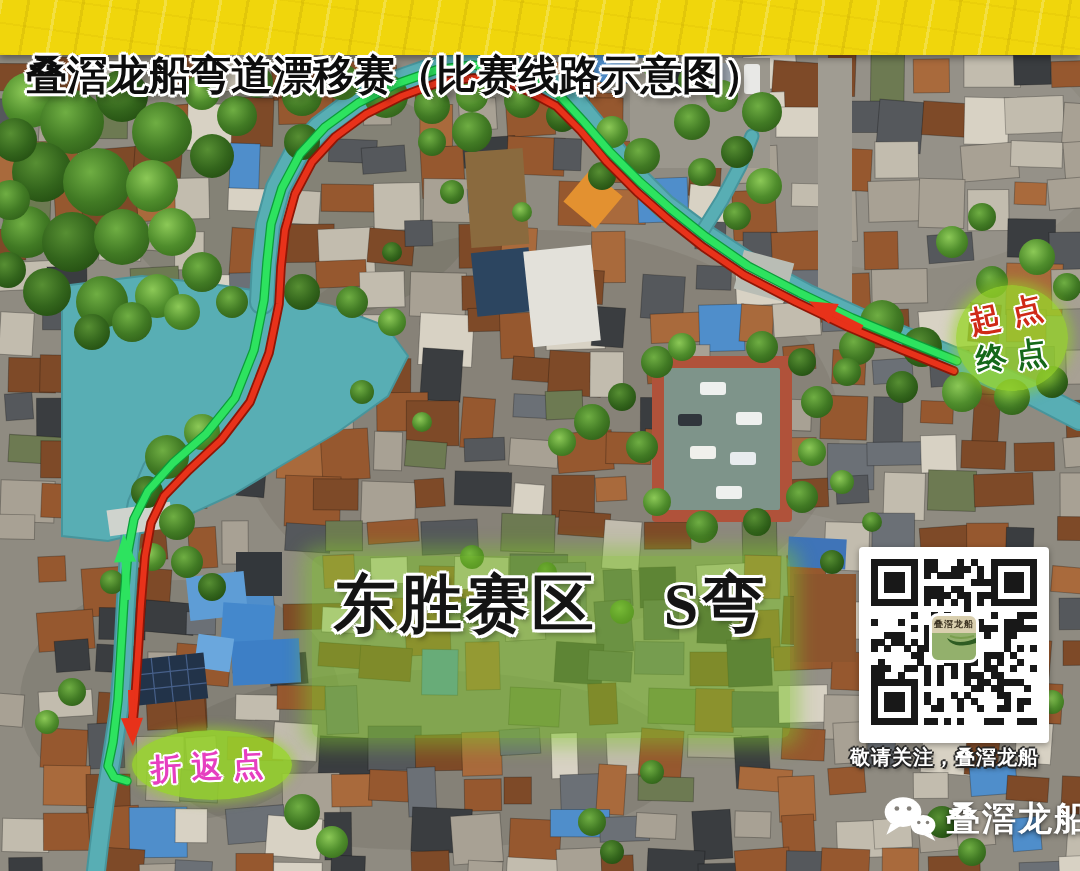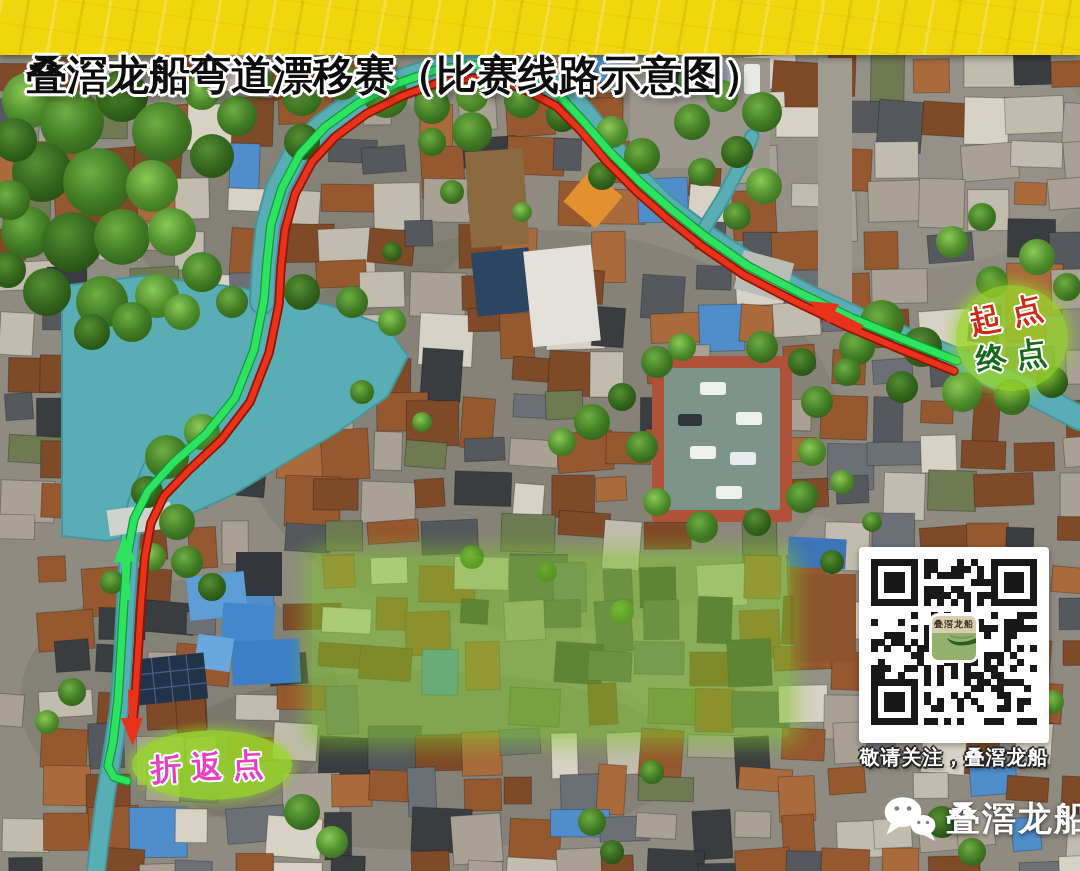--- a/index.html
+++ b/index.html
@@ -48,21 +48,21 @@
                 1.5px 1.5px 0 #fff,-1.5px 1.5px 0 #fff,1.5px -1.5px 0 #fff,-1.5px -1.5px 0 #fff;}
 
   
   .qr-panel{position:absolute;left:859px;top:547px;width:190px;height:196px;background:#fff;border-radius:4px;
     box-shadow:0 2px 6px rgba(0,0,0,.35);}
   .qr-panel svg{position:absolute;left:12px;top:12px;}
   .qr-logo{position:absolute;left:70px;top:66px;width:50px;height:50px;border-radius:9px;
     background:linear-gradient(180deg,#d9cfae 0 38%,#93b06c 38% 100%);border:3px solid #fff;
     box-sizing:border-box;overflow:hidden;text-align:center;}
   .qr-logo-text{display:block;font-size:9px;font-weight:bold;color:#3c3322;letter-spacing:1px;margin-top:2px;}
-  .qr-caption{position:absolute;left:850px;top:744px;width:208px;text-align:center;font-size:20px;font-weight:bold;
+  .qr-caption{position:absolute;left:850px;top:744px;width:208px;text-align:left;font-size:20px;font-weight:bold;
     color:#fff;letter-spacing:1px;white-space:nowrap;
     text-shadow:2px 0 0 rgba(35,35,35,.9),-2px 0 0 rgba(35,35,35,.9),0 2px 0 rgba(35,35,35,.9),0 -2px 0 rgba(35,35,35,.9),
                 1.5px 1.5px 0 rgba(35,35,35,.9),-1.5px -1.5px 0 rgba(35,35,35,.9),2px 3px 4px rgba(0,0,0,.6);}
 
   
   .wechat{position:absolute;left:882px;top:794px;display:flex;align-items:center;}
   .wechat-name{font-size:34px;font-weight:bold;color:#fff;margin-left:8px;letter-spacing:2px;white-space:nowrap;
     text-shadow:0 2px 5px rgba(0,0,0,.55),0 0 2px rgba(0,0,0,.4);}
 </style>
 </head>
@@ -692,20 +692,21 @@
         <path d="M131 690 L 132 720" fill="none" stroke="#e8321a" stroke-width="6" marker-end="url(#arrRed)"></path>
         <path d="M127 600 L 125 560" fill="none" stroke="#2de35f" stroke-width="7" marker-end="url(#arrGreen)"></path>
       </g>
   </svg>
 
   <div class="banner">
     <span class="banner-title">叠滘龙船弯道漂移赛（比赛线路示意图）</span>
   </div>
 
   <div class="course-card" style="background: rgba(128, 199, 44, 0.52);">
+    <div class="course-line l1">东胜赛区　S弯</div>
   </div>
 
   <div class="badge badge-sf" style="background: rgba(152, 214, 42, 0.78);">
     <span class="ln start" style="color: rgb(207, 42, 23);">起点</span>
     <span class="ln finish" style="color: rgb(21, 105, 26);">终点</span>
   </div>
 
   <div class="badge badge-tr" style="background: rgba(152, 214, 42, 0.85);">
     <span class="ln" style="color: rgb(230, 63, 192);">折返点</span>
   </div>

